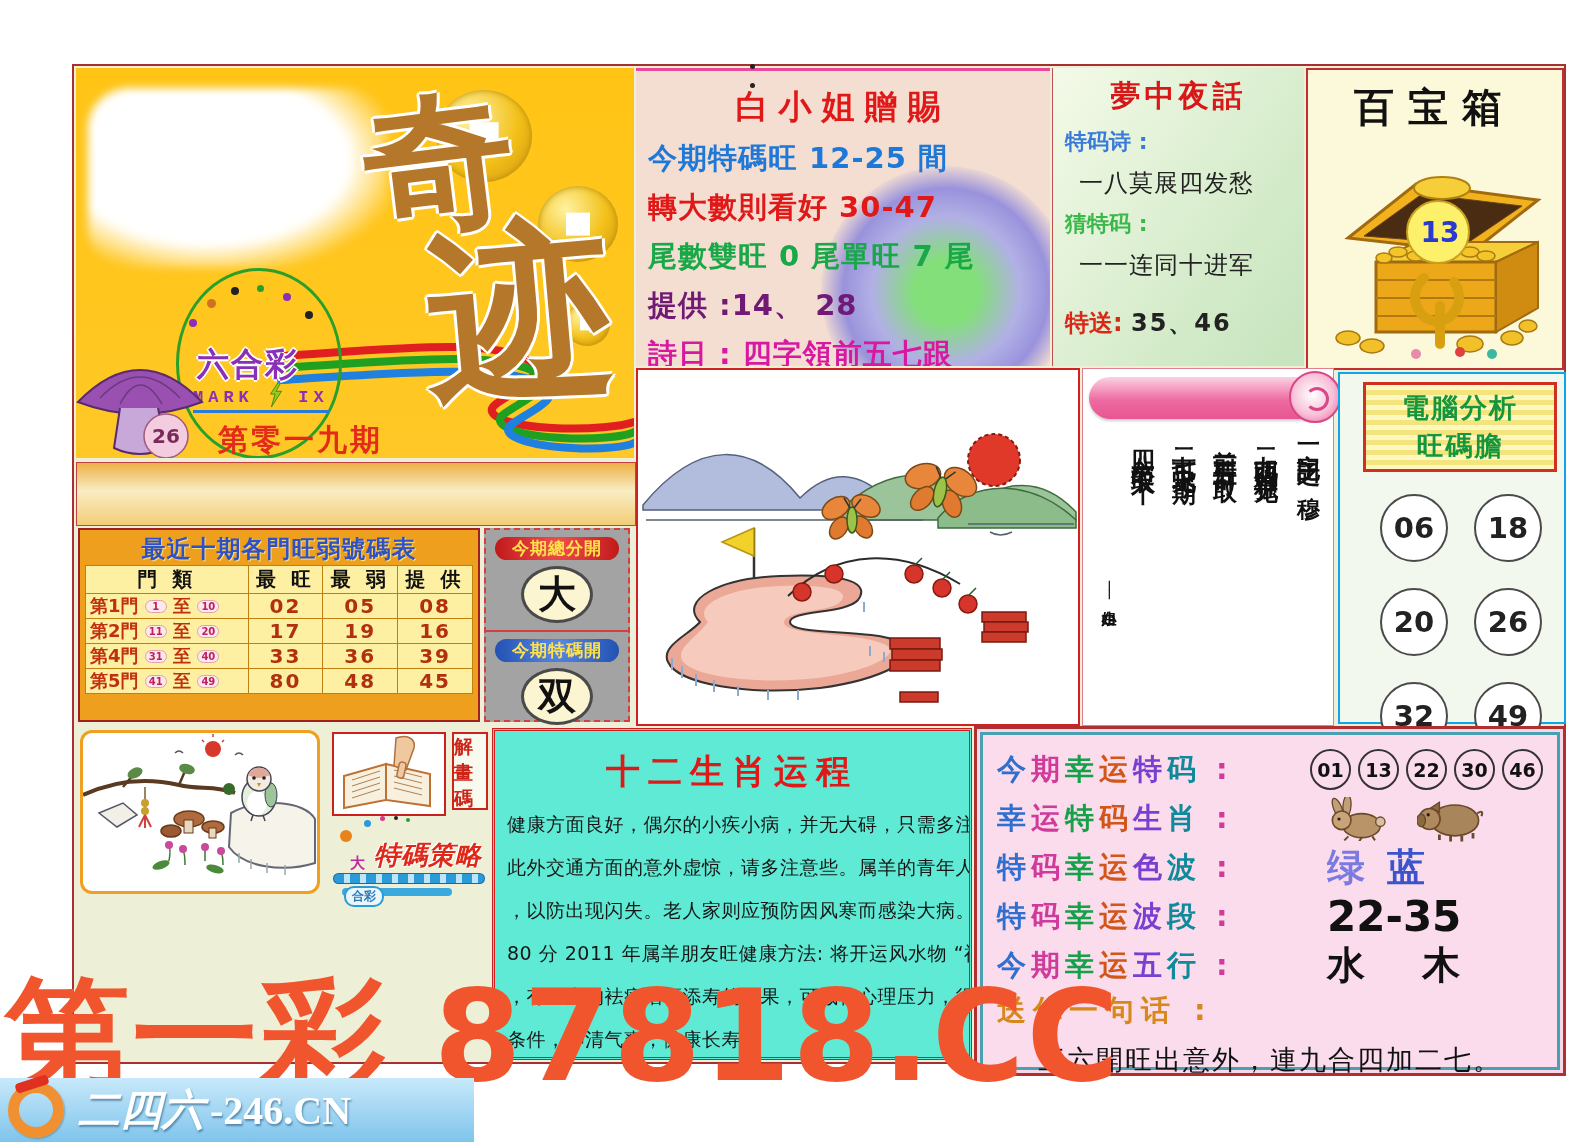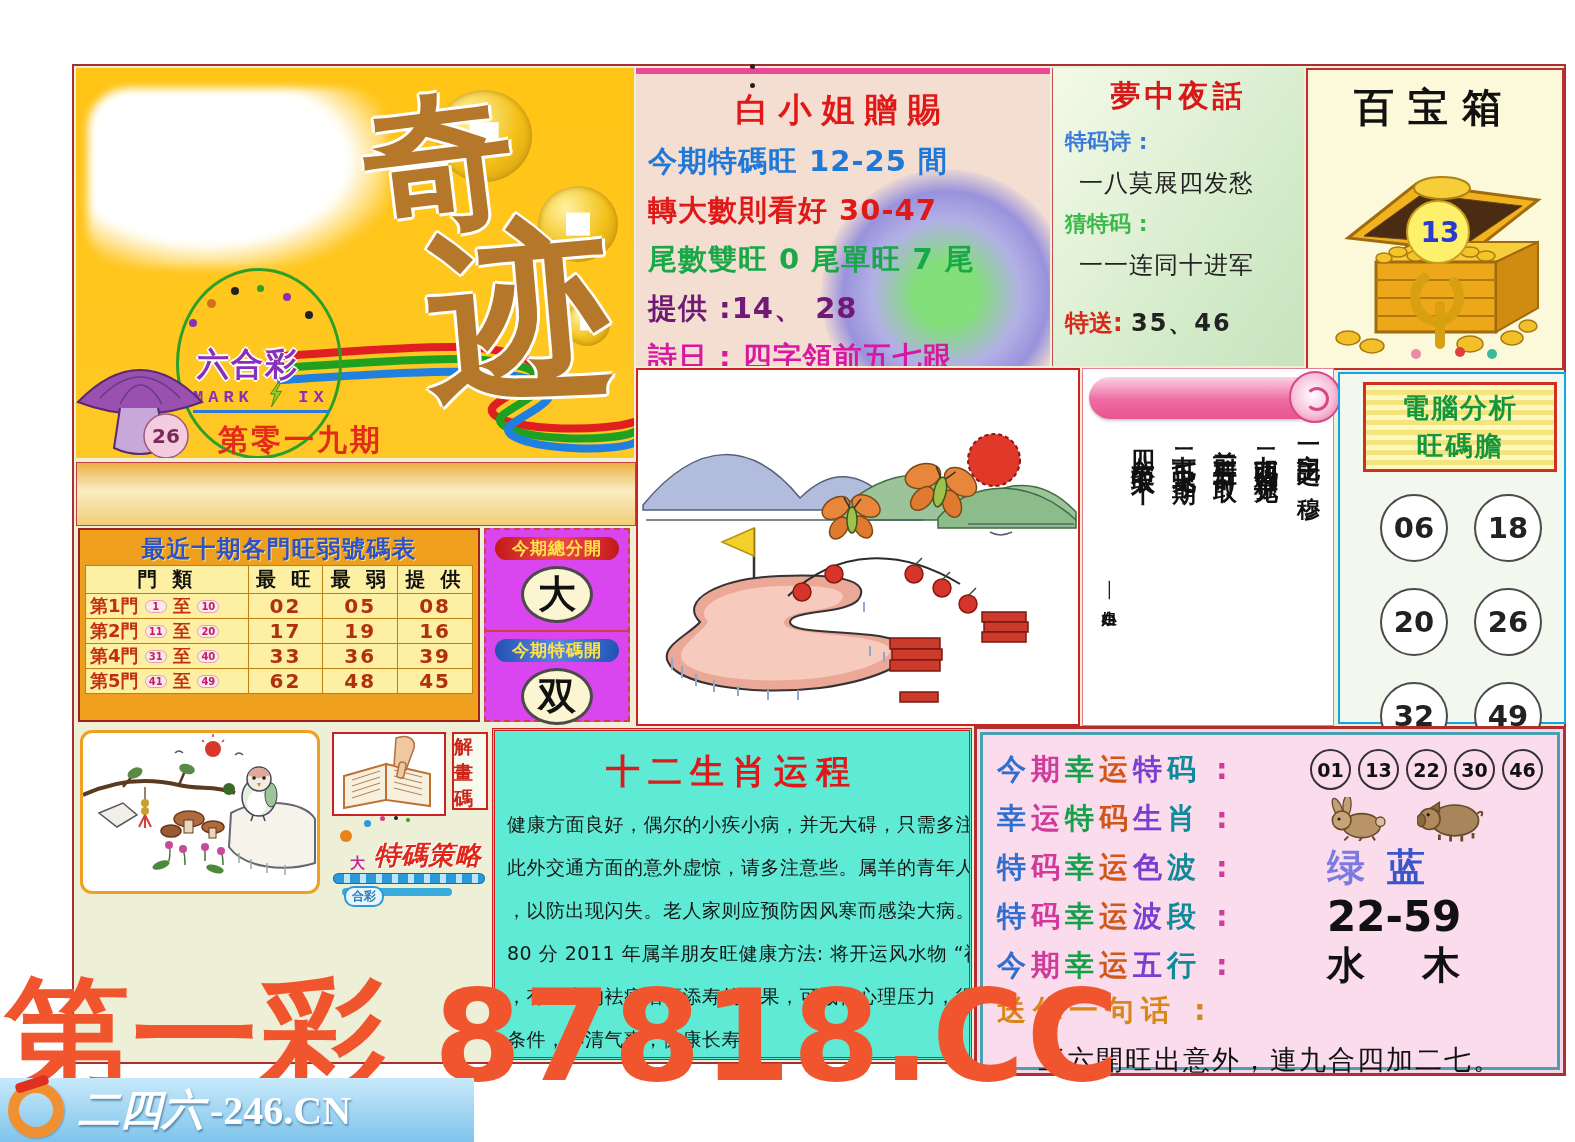--- a/index.html
+++ b/index.html
@@ -34,32 +34,32 @@
   .tbl table{width:100%;border-collapse:collapse;background:#fdf0a2;}
   .tbl th,.tbl td{border:1px solid #c08010;text-align:center;padding:0;}
   .tbl th{font-size:20px;color:#111;letter-spacing:4px;height:26px;}
   .tbl td{height:24px;}
   .gate{color:#c03010;font-weight:bold;font-size:18px;text-align:left!important;padding-left:4px!important;white-space:nowrap;}
   .g-badge{display:inline-block;min-width:16px;padding:0 2px;border-radius:9px;background:#fde8ec;border:1px solid #e0a0b0;
            color:#c02060;font-size:10px;font-weight:bold;vertical-align:2px;text-align:center;}
   .val{color:#b03010;font-weight:bold;font-size:20px;letter-spacing:2px;}
 
   
-  .midcol{left:484px;top:528px;width:146px;height:194px;background:#d946ef;border:2px dashed #d04040;box-sizing:border-box;
+  .midcol{left:484px;top:528px;width:146px;height:194px;background:#a3a3a3;border:2px dashed #d04040;box-sizing:border-box;
           display:flex;flex-direction:column;align-items:center;}
   .pill{width:124px;height:32px;border-radius:16px;color:#ffe24a;font-size:17px;font-weight:bold;
         display:flex;align-items:center;justify-content:center;letter-spacing:1px;margin-top:7px;}
   .pill.red{background:radial-gradient(circle at 50% 35%,#f25050,#c01818);}
   .pill.blue{background:radial-gradient(circle at 50% 35%,#5c8ae8,#2050b0);text-align:right;}
   .big-circle{width:66px;height:66px;border:3px solid #4a4a4a;border-radius:50%;margin-top:6px;
               display:flex;align-items:center;justify-content:center;font-size:38px;font-weight:bold;color:#111;background:#fbf5d2;}
   .mid-div{width:100%;border-top:2px solid #d04040;margin-top:7px;}
 
   
-  .tips{left:636px;top:68px;width:414px;height:298px;background:#f4ded2;border-top:6px solid #ec4899;box-sizing:border-box;overflow:hidden;}
+  .tips{left:636px;top:68px;width:414px;height:298px;background:#f4ded2;border-top:3px solid #ec4899;box-sizing:border-box;overflow:hidden;}
   .tips .aura{left:185px;top:95px;width:250px;height:250px;border-radius:50%;
       background:radial-gradient(circle,#5ce05c 0 18%,rgba(140,150,240,.85) 42%,rgba(110,110,225,.9) 58%,rgba(110,110,225,0) 72%);opacity:.75;}
   .tips-title{position:relative;text-align:center;color:#e01818;font-size:33px;font-weight:bold;letter-spacing:10px;margin-top:14px;}
   .tip-line{position:relative;font-size:29px;font-weight:bold;margin:9px 0 0 12px;letter-spacing:1px;white-space:nowrap;}
   .tip0{color:#1e78d8;} .tip1{color:#e01818;} .tip2{color:#18a848;} .tip3{color:#701a75;} .tip4{color:#d818a0;}
 
   
   .dream{left:1052px;top:68px;width:252px;height:298px;box-sizing:border-box;padding:8px 12px;
          background:linear-gradient(125deg,#f4fae8 0%,#d2eac8 70%,#c6e4be 100%);border-left:1px solid #c05050;}
   .dream-title{text-align:center;color:#d81818;font-size:30px;font-weight:bold;letter-spacing:4px;font-family:"DejaVu Serif","Liberation Serif",serif;}
@@ -227,21 +227,21 @@
             <td class="val">16</td>
       </tr>
       <tr>
         <td class="gate"><span>第4門</span> <span class="g-badge">31</span> <span>至</span> <span class="g-badge">40</span></td>
         <td class="val">33</td>
             <td class="val">36</td>
             <td class="val">39</td>
       </tr>
       <tr>
         <td class="gate"><span>第5門</span> <span class="g-badge">41</span> <span>至</span> <span class="g-badge">49</span></td>
-        <td class="val">62</td>
+        <td class="val">80</td>
             <td class="val">48</td>
             <td class="val">45</td>
       </tr>
     </tbody>
       </table>
   </div>
 
   <div class="abs midcol">
     <div class="pill red">今期總分開</div>
     <div class="big-circle">大</div>
@@ -504,21 +504,21 @@
           <path d="M16 27 v4 M24 28 v4 M32 28 v4 M40 26 v4" stroke="#6a4a2a" stroke-width="2"></path>
           <path d="M43 12 q5 -3 3 2" stroke="#6a4a2a" stroke-width="1.5" fill="none"></path>
         </svg>
       </div>
       <div class="lk-row">
         <span class="lk-label"><span style="color: rgb(47, 111, 208);">特</span><span style="color: rgb(208, 58, 154);">码</span><span style="color: rgb(21, 160, 74);">幸</span><span style="color: rgb(208, 86, 26);">运</span><span style="color: rgb(122, 63, 208);">色</span><span style="color: rgb(16, 138, 154);">波</span><span style="color: rgb(47, 111, 208);"> </span><span style="color: rgb(208, 58, 154);">:</span></span>
         <span class="lk-wave"><span class="w-green">绿</span><span class="w-blue">蓝</span></span>
       </div>
       <div class="lk-row">
         <span class="lk-label"><span style="color: rgb(47, 111, 208);">特</span><span style="color: rgb(208, 58, 154);">码</span><span style="color: rgb(21, 160, 74);">幸</span><span style="color: rgb(208, 86, 26);">运</span><span style="color: rgb(122, 63, 208);">波</span><span style="color: rgb(16, 138, 154);">段</span><span style="color: rgb(47, 111, 208);"> </span><span style="color: rgb(208, 58, 154);">:</span></span>
-        <span class="lk-band">22-59</span>
+        <span class="lk-band">22-35</span>
       </div>
       <div class="lk-row">
         <span class="lk-label"><span style="color: rgb(47, 111, 208);">今</span><span style="color: rgb(208, 58, 154);">期</span><span style="color: rgb(21, 160, 74);">幸</span><span style="color: rgb(208, 86, 26);">运</span><span style="color: rgb(122, 63, 208);">五</span><span style="color: rgb(16, 138, 154);">行</span><span style="color: rgb(47, 111, 208);"> </span><span style="color: rgb(208, 58, 154);">:</span></span>
         <span class="lk-five">水 木</span>
       </div>
       <div class="lk-row" style="height:42px;">
         <span class="lk-label lbl-orange" style="letter-spacing:7px;">送你一句话 :</span>
       </div>
       <div class="lk-msg">三六開旺出意外，連九合四加二七。</div>
     </div>

